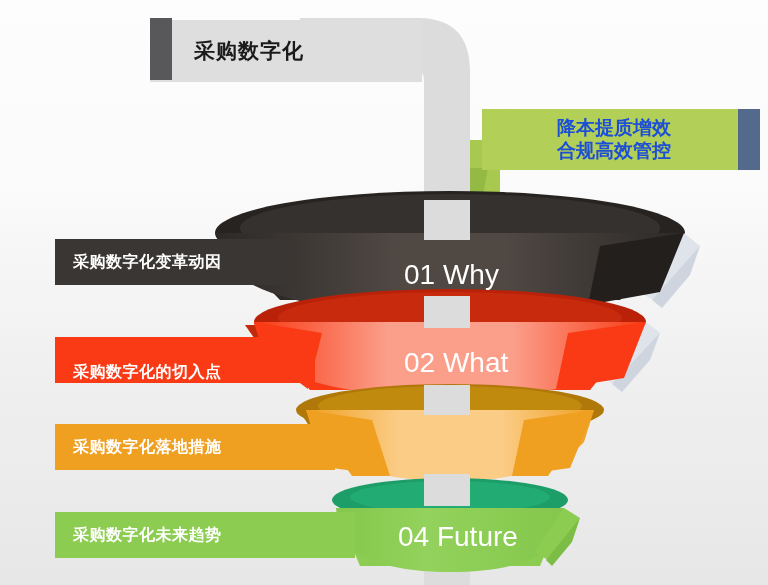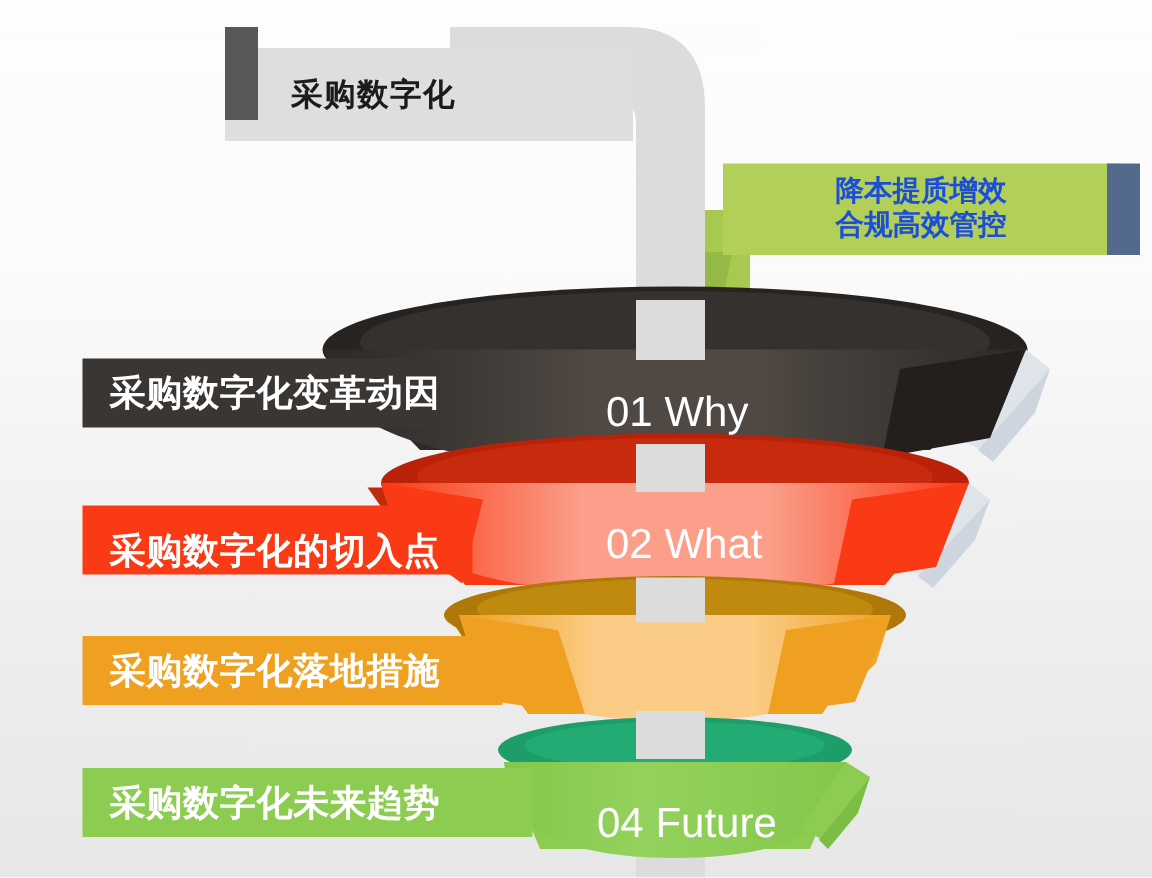--- a/index.html
+++ b/index.html
@@ -24,21 +24,21 @@
     left: 0;
     top: 0;
     width: 768px;
     height: 585px;
   }
 
   
   .title-panel {
     position: absolute;
     left: 150px;
-    top: 32px;
+    top: 20px;
     height: 62px;
     width: 272px;
     background: #dedede;
     display: flex;
     align-items: center;
     z-index: 6;
   }
   .title-accent {
     position: absolute;
     left: 150px;
@@ -90,21 +90,21 @@
 
   
   .stage-label {
     position: absolute;
     display: flex;
     align-items: center;
     z-index: 5;
     height: 46px;
   }
   .stage-label .txt {
-    font-size: 24px;
+    font-size: 16px;
     font-weight: bold;
     color: #ffffff;
     white-space: nowrap;
     margin-left: 18px;
     letter-spacing: 0.5px;
   }
   #label-why   { left: 55px; top: 239px; width: 240px; background: #3a3633; }
   #label-what  { left: 55px; top: 337px; width: 260px; background: #f93a14; align-items: flex-end; }
   #label-how   { left: 55px; top: 424px; width: 280px; background: #f0a021; }
   #label-future{ left: 55px; top: 512px; width: 300px; background: #8bcc51; }
@@ -115,21 +115,21 @@
     z-index: 5;
     color: #ffffff;
     font-size: 28px;
     font-weight: normal;
     white-space: nowrap;
     text-align: center;
   }
   #cap-why    { left: 404px; top: 259px; }
   #cap-what   { left: 404px; top: 347px; }
   #cap-how    { left: 416px; top: 434px; }
-  #cap-future { left: 398px; top: 521px; margin-top: 12px; }
+  #cap-future { left: 398px; top: 521px; }
 </style>
 </head>
 <body>
 
 <div id="stage">
 
   <svg id="funnel-svg" viewBox="0 0 768 585">
     <defs>
       <linearGradient id="gradWhyFront" x1="0" y1="0" x2="1" y2="0">
         <stop offset="0%" stop-color="#2c2927"></stop>

